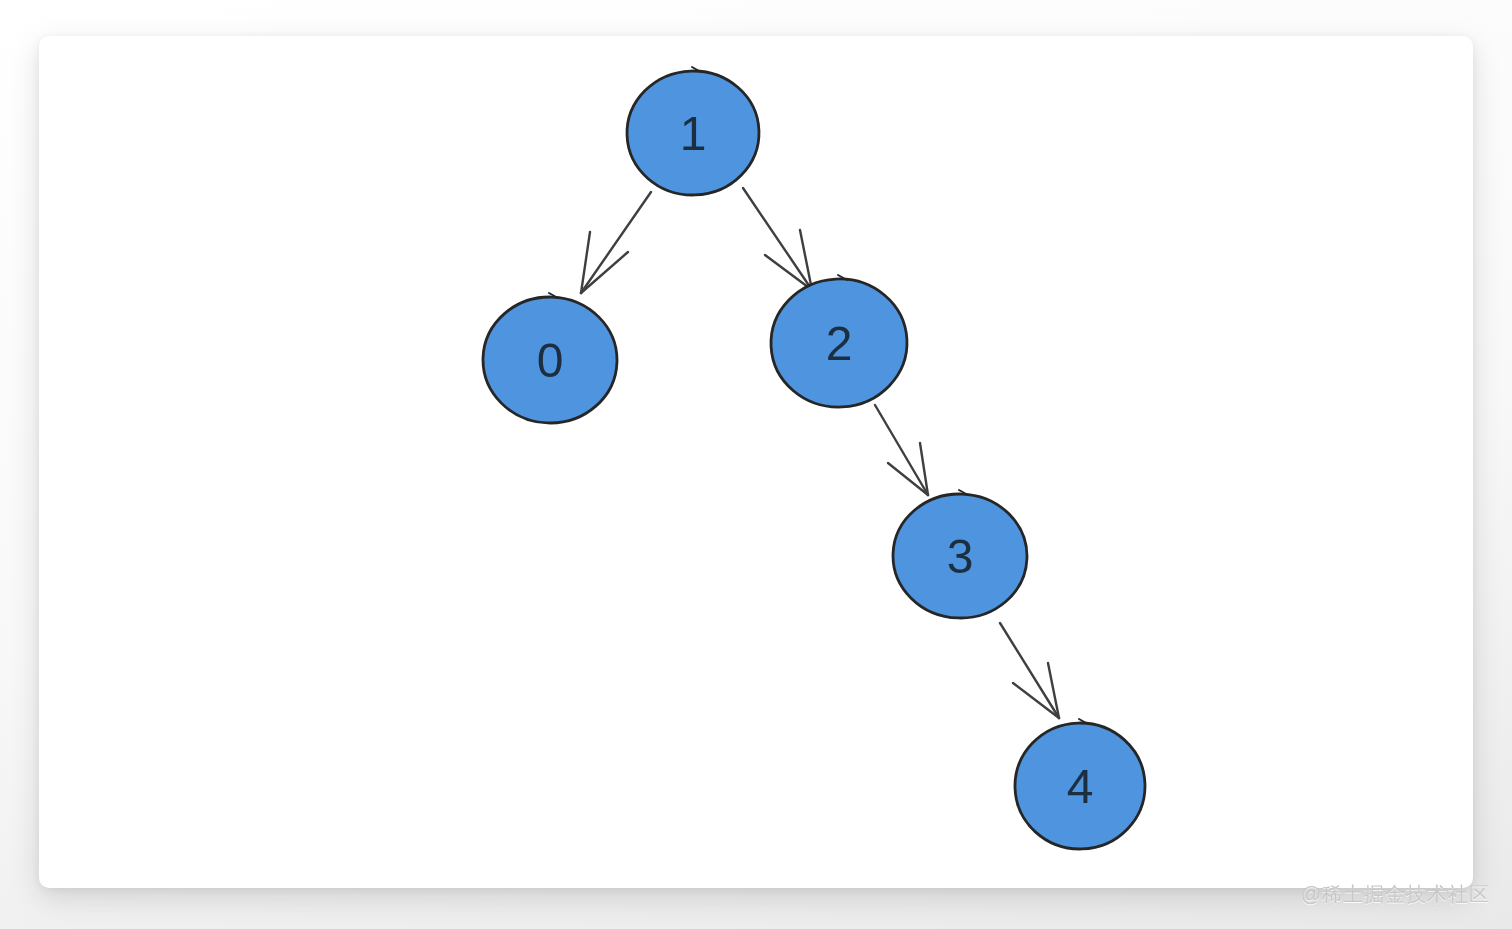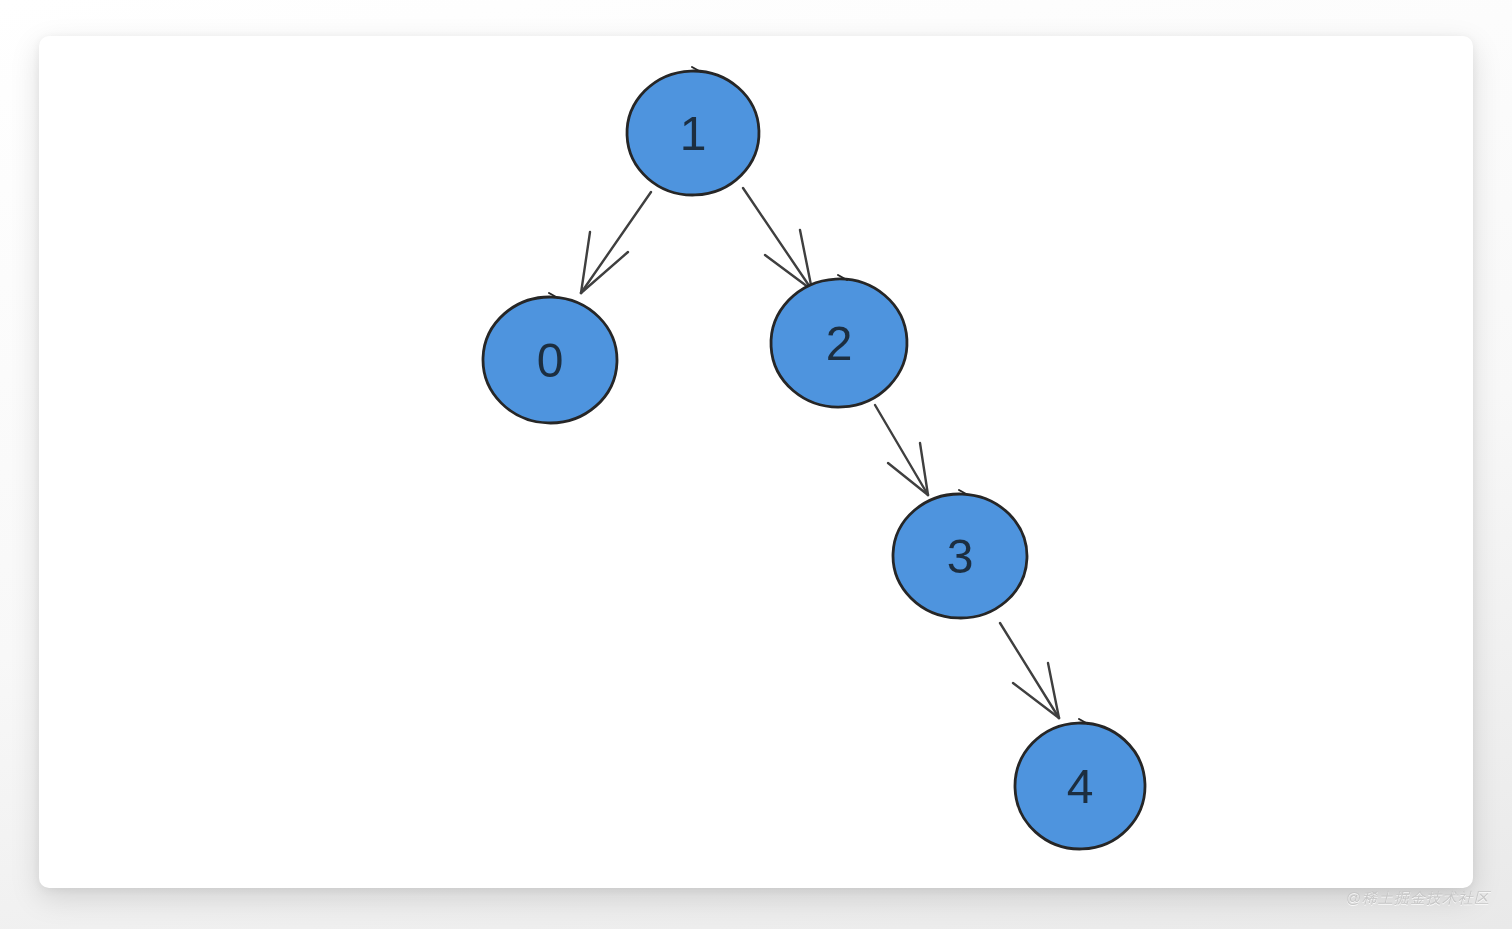--- a/index.html
+++ b/index.html
@@ -19,27 +19,26 @@
   }
   .card svg { display: block; width: 100%; height: 100%; }
   .node-label {
     font-family: "Liberation Sans", sans-serif;
     font-size: 48px;
     font-weight: 400;
   }
   .watermark {
     position: absolute;
     right: 22px; bottom: 21px;
-    font-size: 15px;
+    font-size: 20px;
     letter-spacing: 1px;
     color: #c7c7c7;
     font-family: "Liberation Sans", sans-serif;
     text-shadow: 0 1px 0 rgba(255,255,255,0.8);
     pointer-events: none;
-    font-style: italic;
   }
 </style>
 </head>
 <body>
 
 <div class="stage">
   <div class="card">
     <svg viewBox="0 0 1434 852" xmlns="http://www.w3.org/2000/svg">
         <g stroke="#3f3f3f" stroke-width="2.4" stroke-linecap="round" fill="none">
           <line x1="612" y1="156" x2="542" y2="257"></line>

